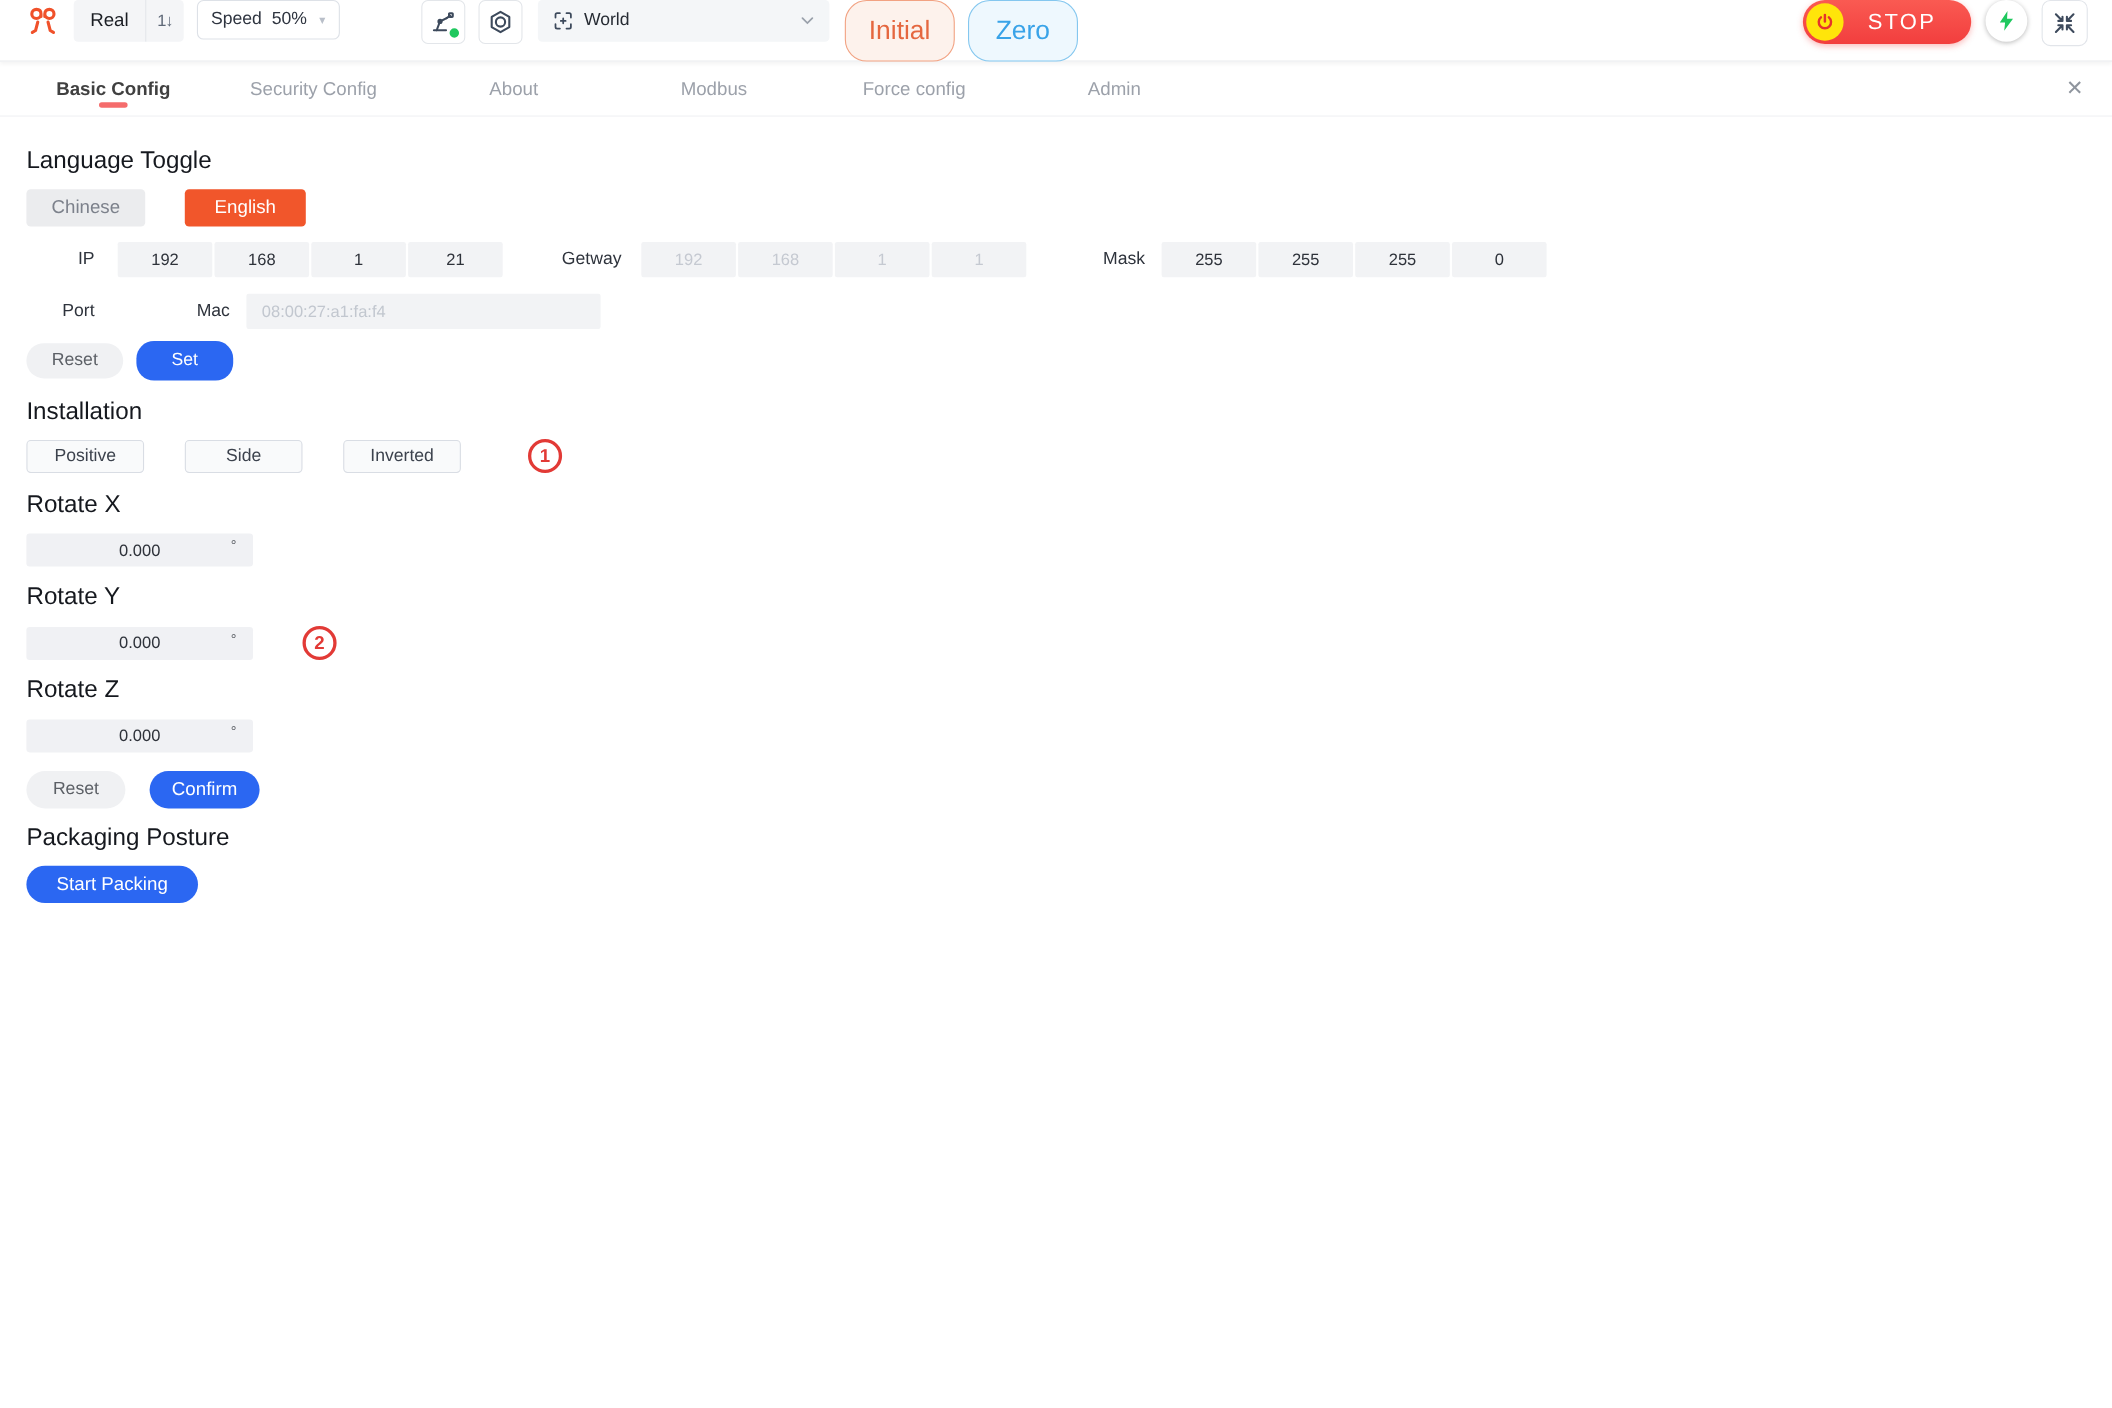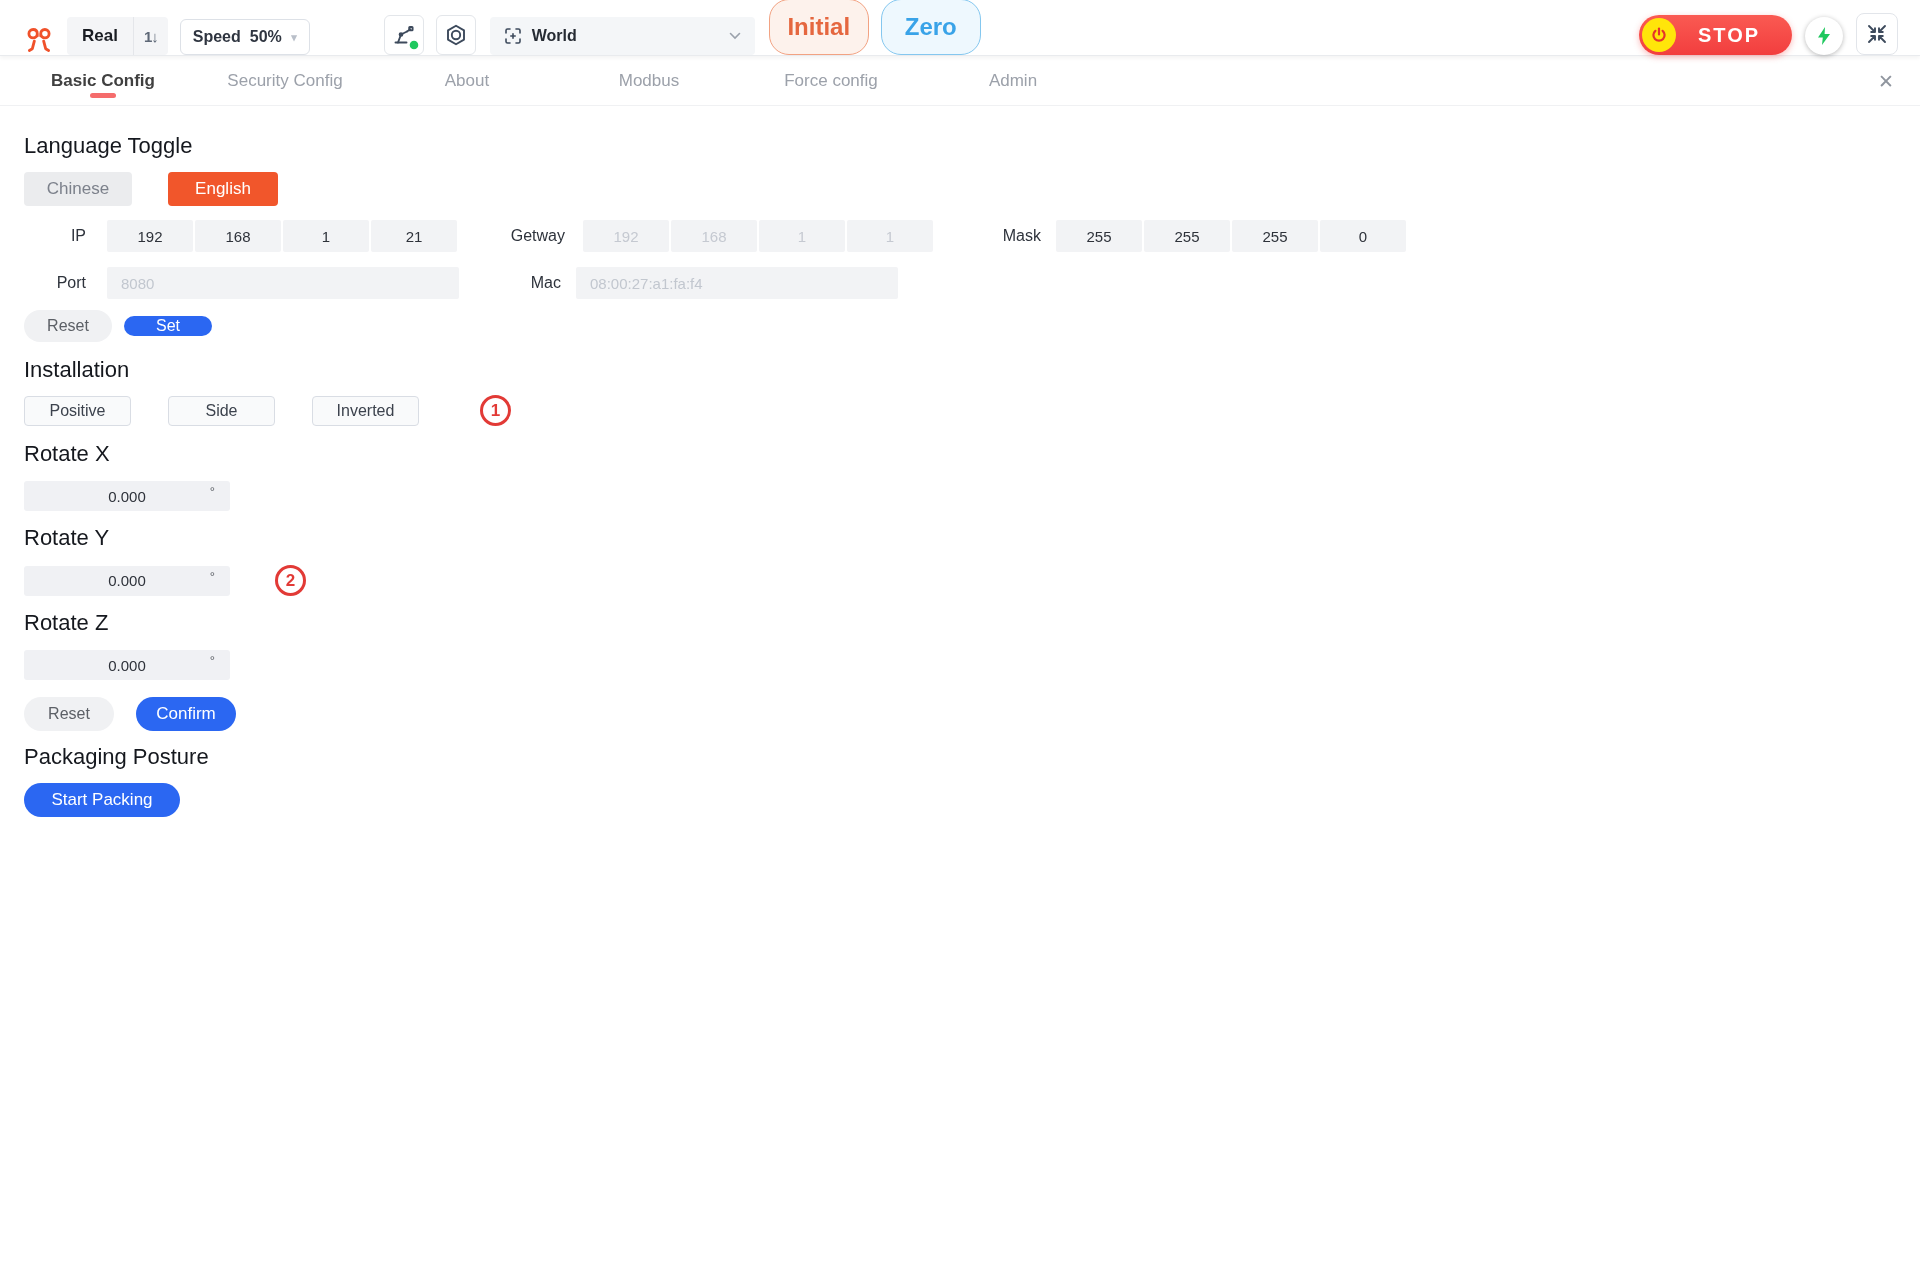--- a/index.html
+++ b/index.html
@@ -1,22 +1,22 @@
 <!DOCTYPE html>
 <html><head>
 <meta charset="utf-8">
 <style>
   * { margin:0; padding:0; box-sizing:border-box; }
   html,body { width:1920px; height:1280px; background:#ffffff;
     font-family:"Liberation Sans", sans-serif; color:#15181e; overflow:hidden; }
 
   
-  .topbar { height:56px; display:flex; align-items:flex-end; padding:0 22px 0 24px;
+  .topbar { height:56px; display:flex; align-items:flex-start; padding:0 22px 0 24px;
     background:#fff; border-bottom:1px solid #e9ebee; box-shadow:0 2px 4px rgba(0,0,0,.05);
-    position:relative; z-index:2;font-weight:bold; }
+    position:relative; z-index:2; }
   .logo { width:30px; height:34px; display:flex; align-items:center; }
   .real-box { margin-left:13px; height:38px; display:flex; align-items:center;
     background:#f4f5f7; border-radius:4px; overflow:hidden; }
   .real-label { padding:0 15px; font-size:17px; color:#1a1d23; }
   .real-divider { width:1px; height:38px; background:#e4e6ea; }
   .real-sort { padding:0 10px; font-size:15px; color:#5e6877; cursor:pointer; letter-spacing:-1px; }
   .speed-box { margin-left:12px; width:130px; height:36px; background:#fff;
     border:1px solid #dde1e7; border-radius:6px; display:flex; align-items:center;
     padding:0 12px; font-size:16px; color:#2f3540; cursor:pointer; }
   .speed-box .val { margin-left:9px; }
@@ -88,21 +88,21 @@
   .text-input { height:32px; background:#f2f3f5; border:none; border-radius:2px;
     padding:0 14px; font-size:15px; color:#2e323a; font-family:"Liberation Sans",sans-serif; }
   .text-input::placeholder { color:#c2c7cf; }
   .text-input.port { width:352px; }
   .text-input.mac { width:322px; }
 
   .btn-row { display:flex; align-items:center; }
   .btn-reset { width:88px; height:32px; border-radius:16px; background:#f0f1f3;
     color:#5c6066; font-size:16px; display:flex; align-items:center; justify-content:center;
     cursor:pointer; }
-  .btn-blue { height:20px; border-radius:16px; background:#2b67f2; color:#fff; font-size:16px;
+  .btn-blue { height:36px; border-radius:16px; background:#2b67f2; color:#fff; font-size:16px;
     display:flex; align-items:center; justify-content:center; cursor:pointer; }
   .btn-set { width:88px; margin-left:12px; }
   .btn-row.second .btn-reset { width:90px; height:34px; border-radius:17px; }
   .btn-confirm { width:100px; height:34px; border-radius:17px; margin-left:22px; font-size:17px; }
   .btn-start { width:156px; height:34px; border-radius:17px; font-size:17px; }
 
   .opt-row { display:flex; align-items:center; }
   .opt-btn { width:107px; height:30px; border:1px solid #d9dde4; background:#f9fafb;
     border-radius:4px; font-size:16px; color:#3c424d; display:flex; align-items:center;
     justify-content:center; cursor:pointer; margin-right:37px; }
@@ -243,21 +243,20 @@
     <div class="seg disabled">1</div>
     <span class="row-label mask">Mask</span>
     <div class="seg">255</div>
     <div class="seg">255</div>
     <div class="seg">255</div>
     <div class="seg">0</div>
   </div>
 
   <div class="form-row mt15">
     <span class="row-label port">Port</span>
-    <input class="text-input port" placeholder="8080" style="">
     <span class="row-label mac">Mac</span>
     <input class="text-input mac" placeholder="08:00:27:a1:fa:f4" style="">
   </div>
 
   <div class="btn-row mt11">
     <div class="btn-reset">Reset</div>
     <div class="btn-blue btn-set">Set</div>
   </div>
 
   <div class="section-title mt15">Installation</div>

